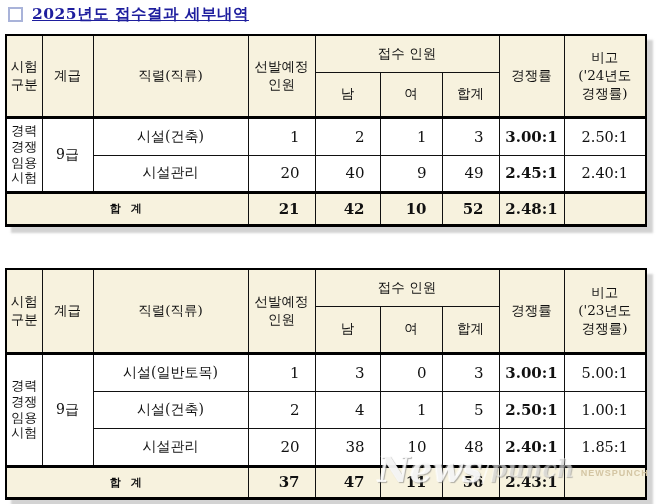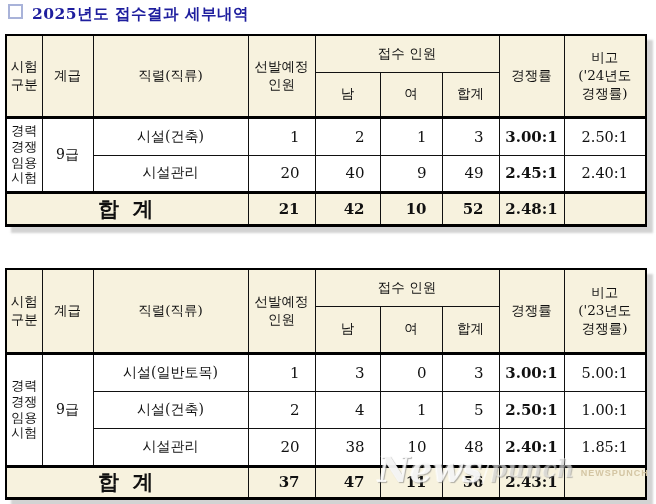--- a/index.html
+++ b/index.html
@@ -3,22 +3,22 @@
 <meta charset="utf-8">
 <style>
   html,body { margin:0; padding:0; }
   .page {
     position:relative; width:656px; height:504px; background:#ffffff;
     font-family:"DejaVu Serif","Liberation Serif",serif; color:#111;
     overflow:hidden;
   }
   
   .doc-title {
-    position:absolute; left:8px; display:flex; 
-    color:#1e1e9e; font-weight:bold; font-size:15.5px; letter-spacing:.5px;
+    position:absolute; left:8px; display:flex; align-items:center;
+    color:#1e1e9e; font-weight:bold; font-size:15.5px; letter-spacing:.5px;text-decoration:underline;
   }
   .doc-title .sq {
     width:11px; height:11px; border:2px solid #a9b3d9; background:#fff;
     display:inline-block; margin-right:9px; flex:0 0 auto;
   }
   #title1 { top:4px; } #title2 { top:238px; }
 
   
   table {
     position:absolute; left:5px; width:640px; table-layout:fixed;
@@ -38,21 +38,21 @@
   td.group { font-size:13px; line-height:1.2; white-space:pre-line; }
   td.rankc { font-size:14px; }
   td.series { font-size:14px; }
   td.num { text-align:right; padding-right:15px; font-size:15px; }
   td.ratio { font-weight:bold; font-size:15px; }
   td.note { font-size:14.5px; }
   tr.sum td {
     background:#f7f2de; border-top:3px solid #000; border-bottom:3px solid #000;
     font-weight:bold;
   }
-  tr.sum td.sum-label { font-size:21px; letter-spacing:3px; }
+  tr.sum td.sum-label { font-size:11px; letter-spacing:3px; }
   tr.sum td.note { font-weight:normal; }
   
   #table1 tr.hr1 { height:37px; } #table1 tr.hr2 { height:45px; }
   #table1 tr.r0 { height:38px; }  #table1 tr.r1 { height:37px; }
   #table1 tr.sum { height:33px; }
   #table2 tr.hr1 { height:37px; } #table2 tr.hr2 { height:47px; }
   #table2 tr.r0 { height:38px; }  #table2 tr.r1 { height:37px; }
   #table2 tr.r2 { height:38px; }  #table2 tr.sum { height:32px; }
 
   

